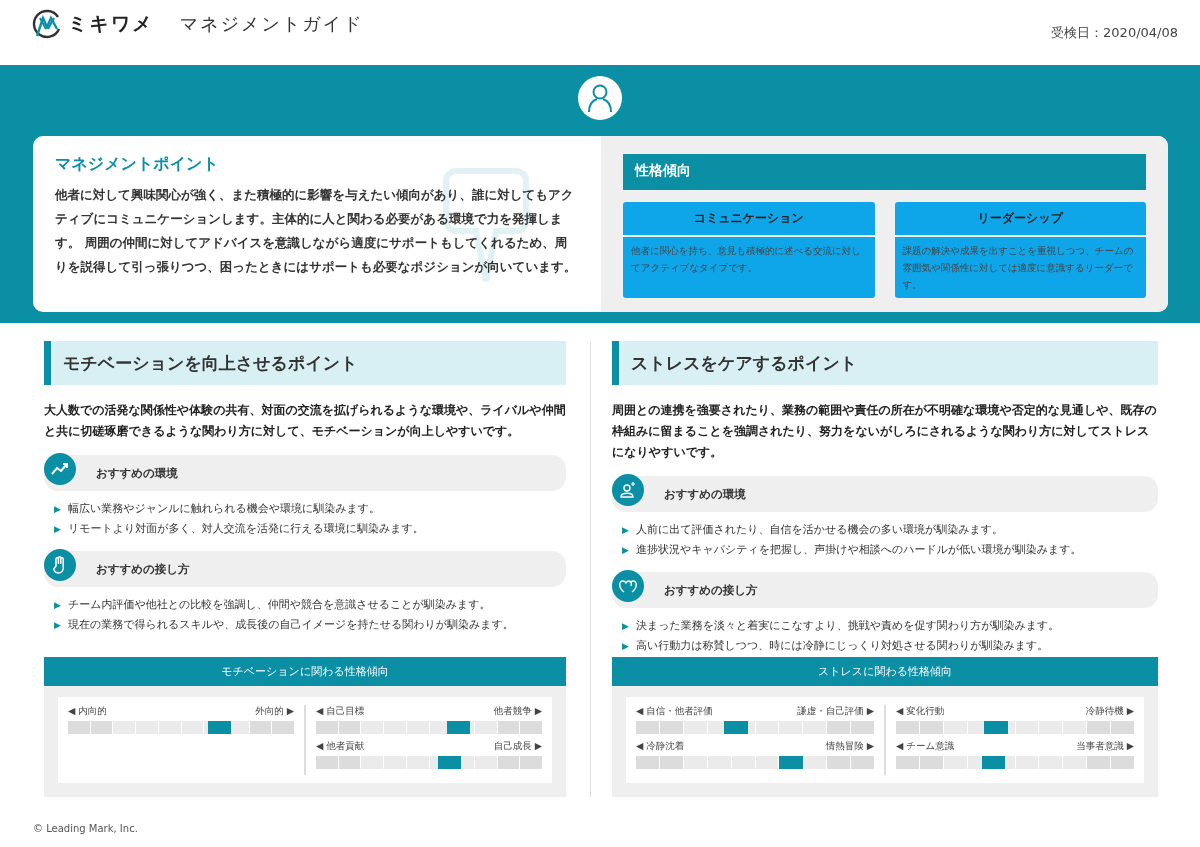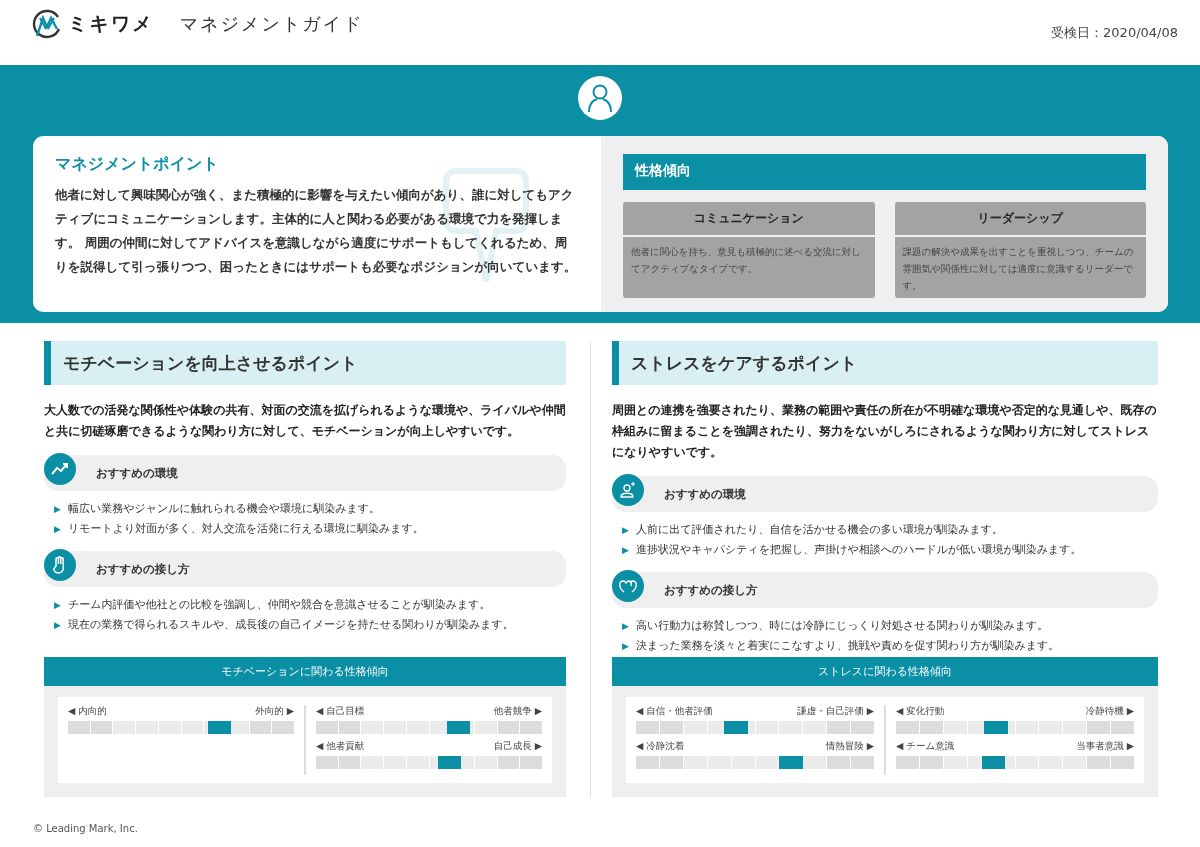--- a/index.html
+++ b/index.html
@@ -16,21 +16,21 @@
   .person-name { font-size: 22px; font-weight: bold; }
   .person-suffix { font-size: 17px; }
   .mgmt-card { position: absolute; top: 136px; left: 33px; width: 1135px; height: 176px; background: #fff; border-radius: 10px; overflow: hidden; display: flex; }
   .mgmt-left { width: 568px; padding: 18px 22px; position: relative; }
   .mgmt-title { color: #0a8fa5; font-size: 16px; font-weight: bold; margin-bottom: 8px; }
   .mgmt-body { font-size: 12.5px; line-height: 24px; font-weight: bold; color: #333; position: relative; z-index: 1; }
   .watermark { position: absolute; right: 70px; top: 20px; width: 90px; height: 130px; opacity: 0.12; }
   .mgmt-right { flex: 1; background: #efefef; padding: 18px 22px; }
   .traits-header { background: #0a8fa5; color: #fff; font-weight: bold; font-size: 14px; padding: 8px 12px; height: 36px; }
   .traits { display: flex; gap: 20px; margin-top: 12px; }
-  .trait { flex: 1; background: #a3a3a3; border-radius: 3px; height: 96px; }
+  .trait { flex: 1; background: #0ea5e9; border-radius: 3px; height: 96px; font-family: Liberation Serif, serif; }
   .trait-title { text-align: center; font-size: 12px; font-weight: bold; padding: 8px 0; border-bottom: 2px solid #efefef; color: #222; }
   .trait-body { font-size: 9.5px; line-height: 17px; color: #444; padding: 6px 8px; }
   .section { position: absolute; top: 341px; width: 522px; }
   .section.left { left: 44px; }
   .section.right { left: 612px; width: 546px; }
   .sec-head { height: 44px; background: #d8f0f4; border-left: 7px solid #0a8fa5; display: flex; align-items: center; padding-left: 12px; font-size: 17px; font-weight: bold; color: #333; }
   .sec-lead { font-size: 12px; font-weight: bold; line-height: 21px; margin-top: 15px; color: #222; }
   .sub-head { margin-top: 12px; height: 36px; background: #efefef; border-radius: 14px; position: relative; display: flex; align-items: center; padding-left: 52px; font-size: 11.5px; font-weight: bold; color: #333; }
   .sub-icon { position: absolute; left: 0; top: -2px; width: 32px; height: 32px; border-radius: 50%; background: #0a8fa5; display: flex; align-items: center; justify-content: center; }
   .bullets { list-style: none; margin: 8px 0 0 10px; }
@@ -157,22 +157,22 @@
   <div class="sub-head">
     <span class="sub-icon">
       <svg width="20" height="16" viewBox="0 0 20 16">
           <path d="M6 14 C0 9 1 3 5 3 C7 3 8 5 8 5 C8 5 9 3 11 3 C13 3 14 5 13 8" fill="none" stroke="#fff" stroke-width="1.4"></path>
           <path d="M14 14 C20 9 19 3 15 3 C13 3 12 5 12 5" fill="none" stroke="#fff" stroke-width="1.4"></path>
         </svg>
     </span>
     <span>おすすめの接し方</span>
   </div>
   <ul class="bullets">
+    <li><span class="tri">▶</span><span>決まった業務を淡々と着実にこなすより、挑戦や責めを促す関わり方が馴染みます。</span></li>
     <li><span class="tri">▶</span><span>高い行動力は称賛しつつ、時には冷静にじっくり対処させる関わりが馴染みます。</span></li>
-    <li><span class="tri">▶</span><span>決まった業務を淡々と着実にこなすより、挑戦や責めを促す関わり方が馴染みます。</span></li>
   </ul>
 </div>
 
 <div class="tend left">
   <div class="tend-head">モチベーションに関わる性格傾向</div>
   <div class="tend-inner">
     <div class="tend-col">
       <div class="scale">
           <div class="scale-labels">
             <span>◀ 内向的</span>

